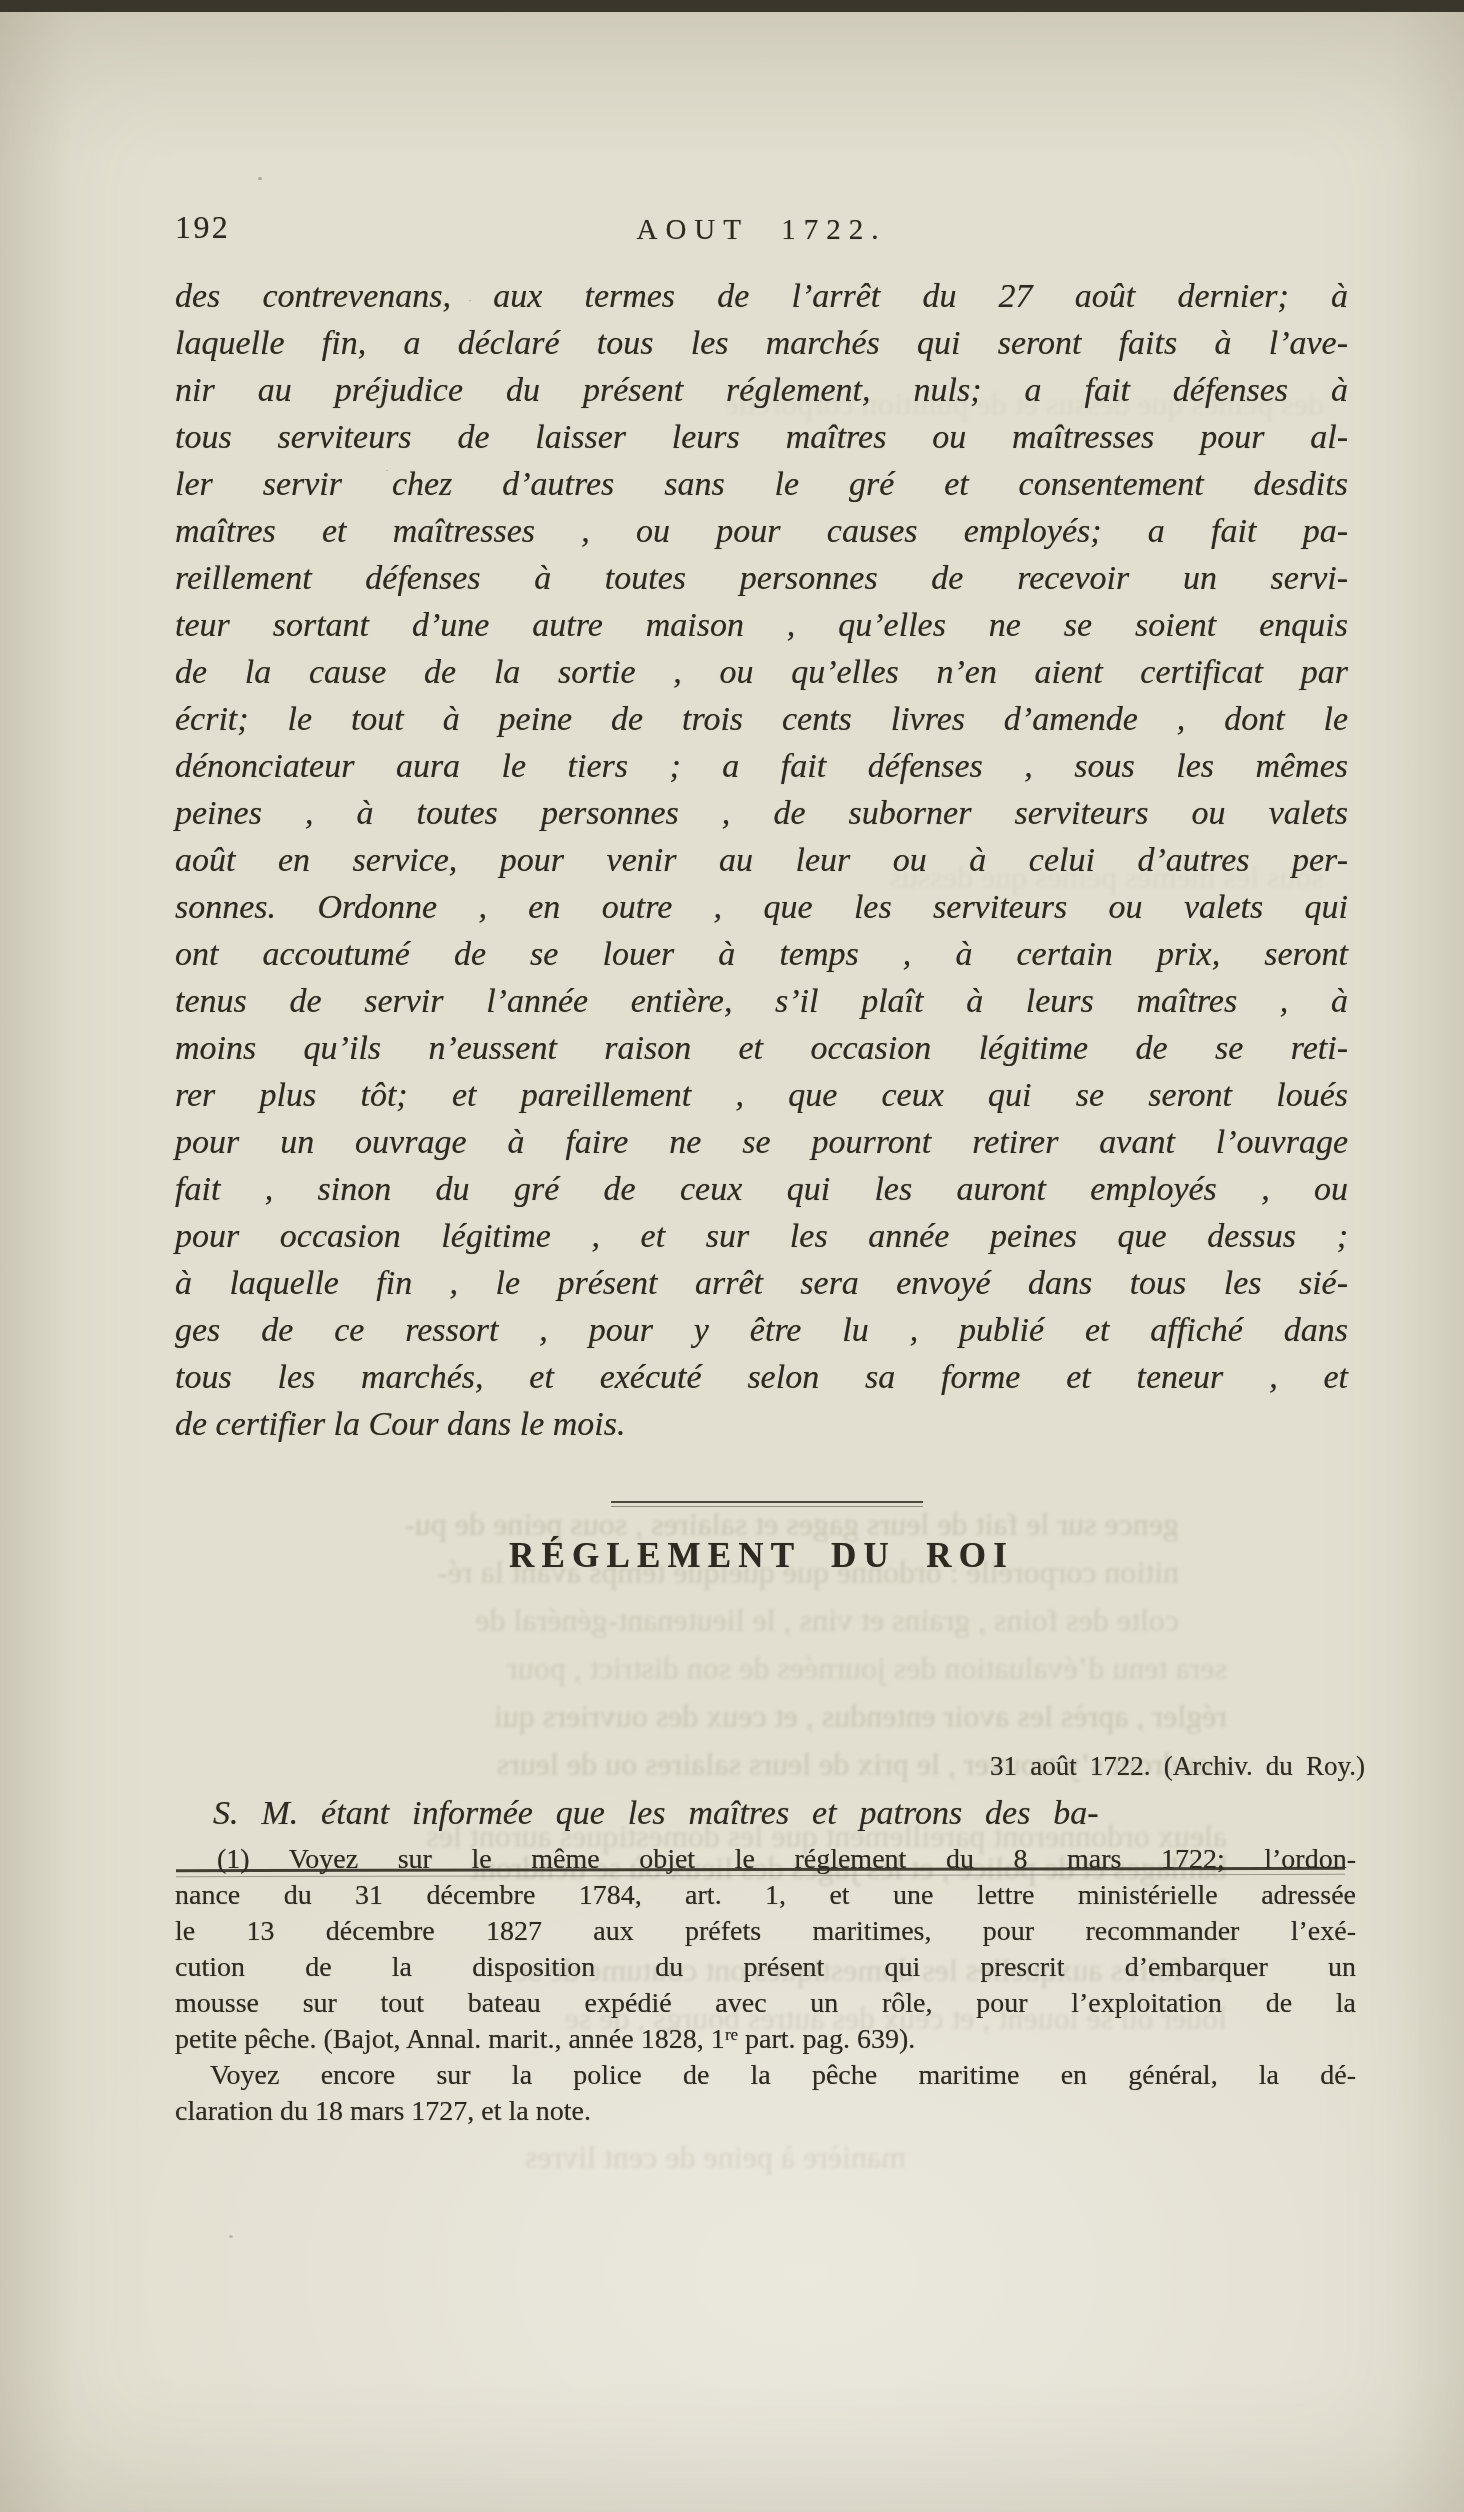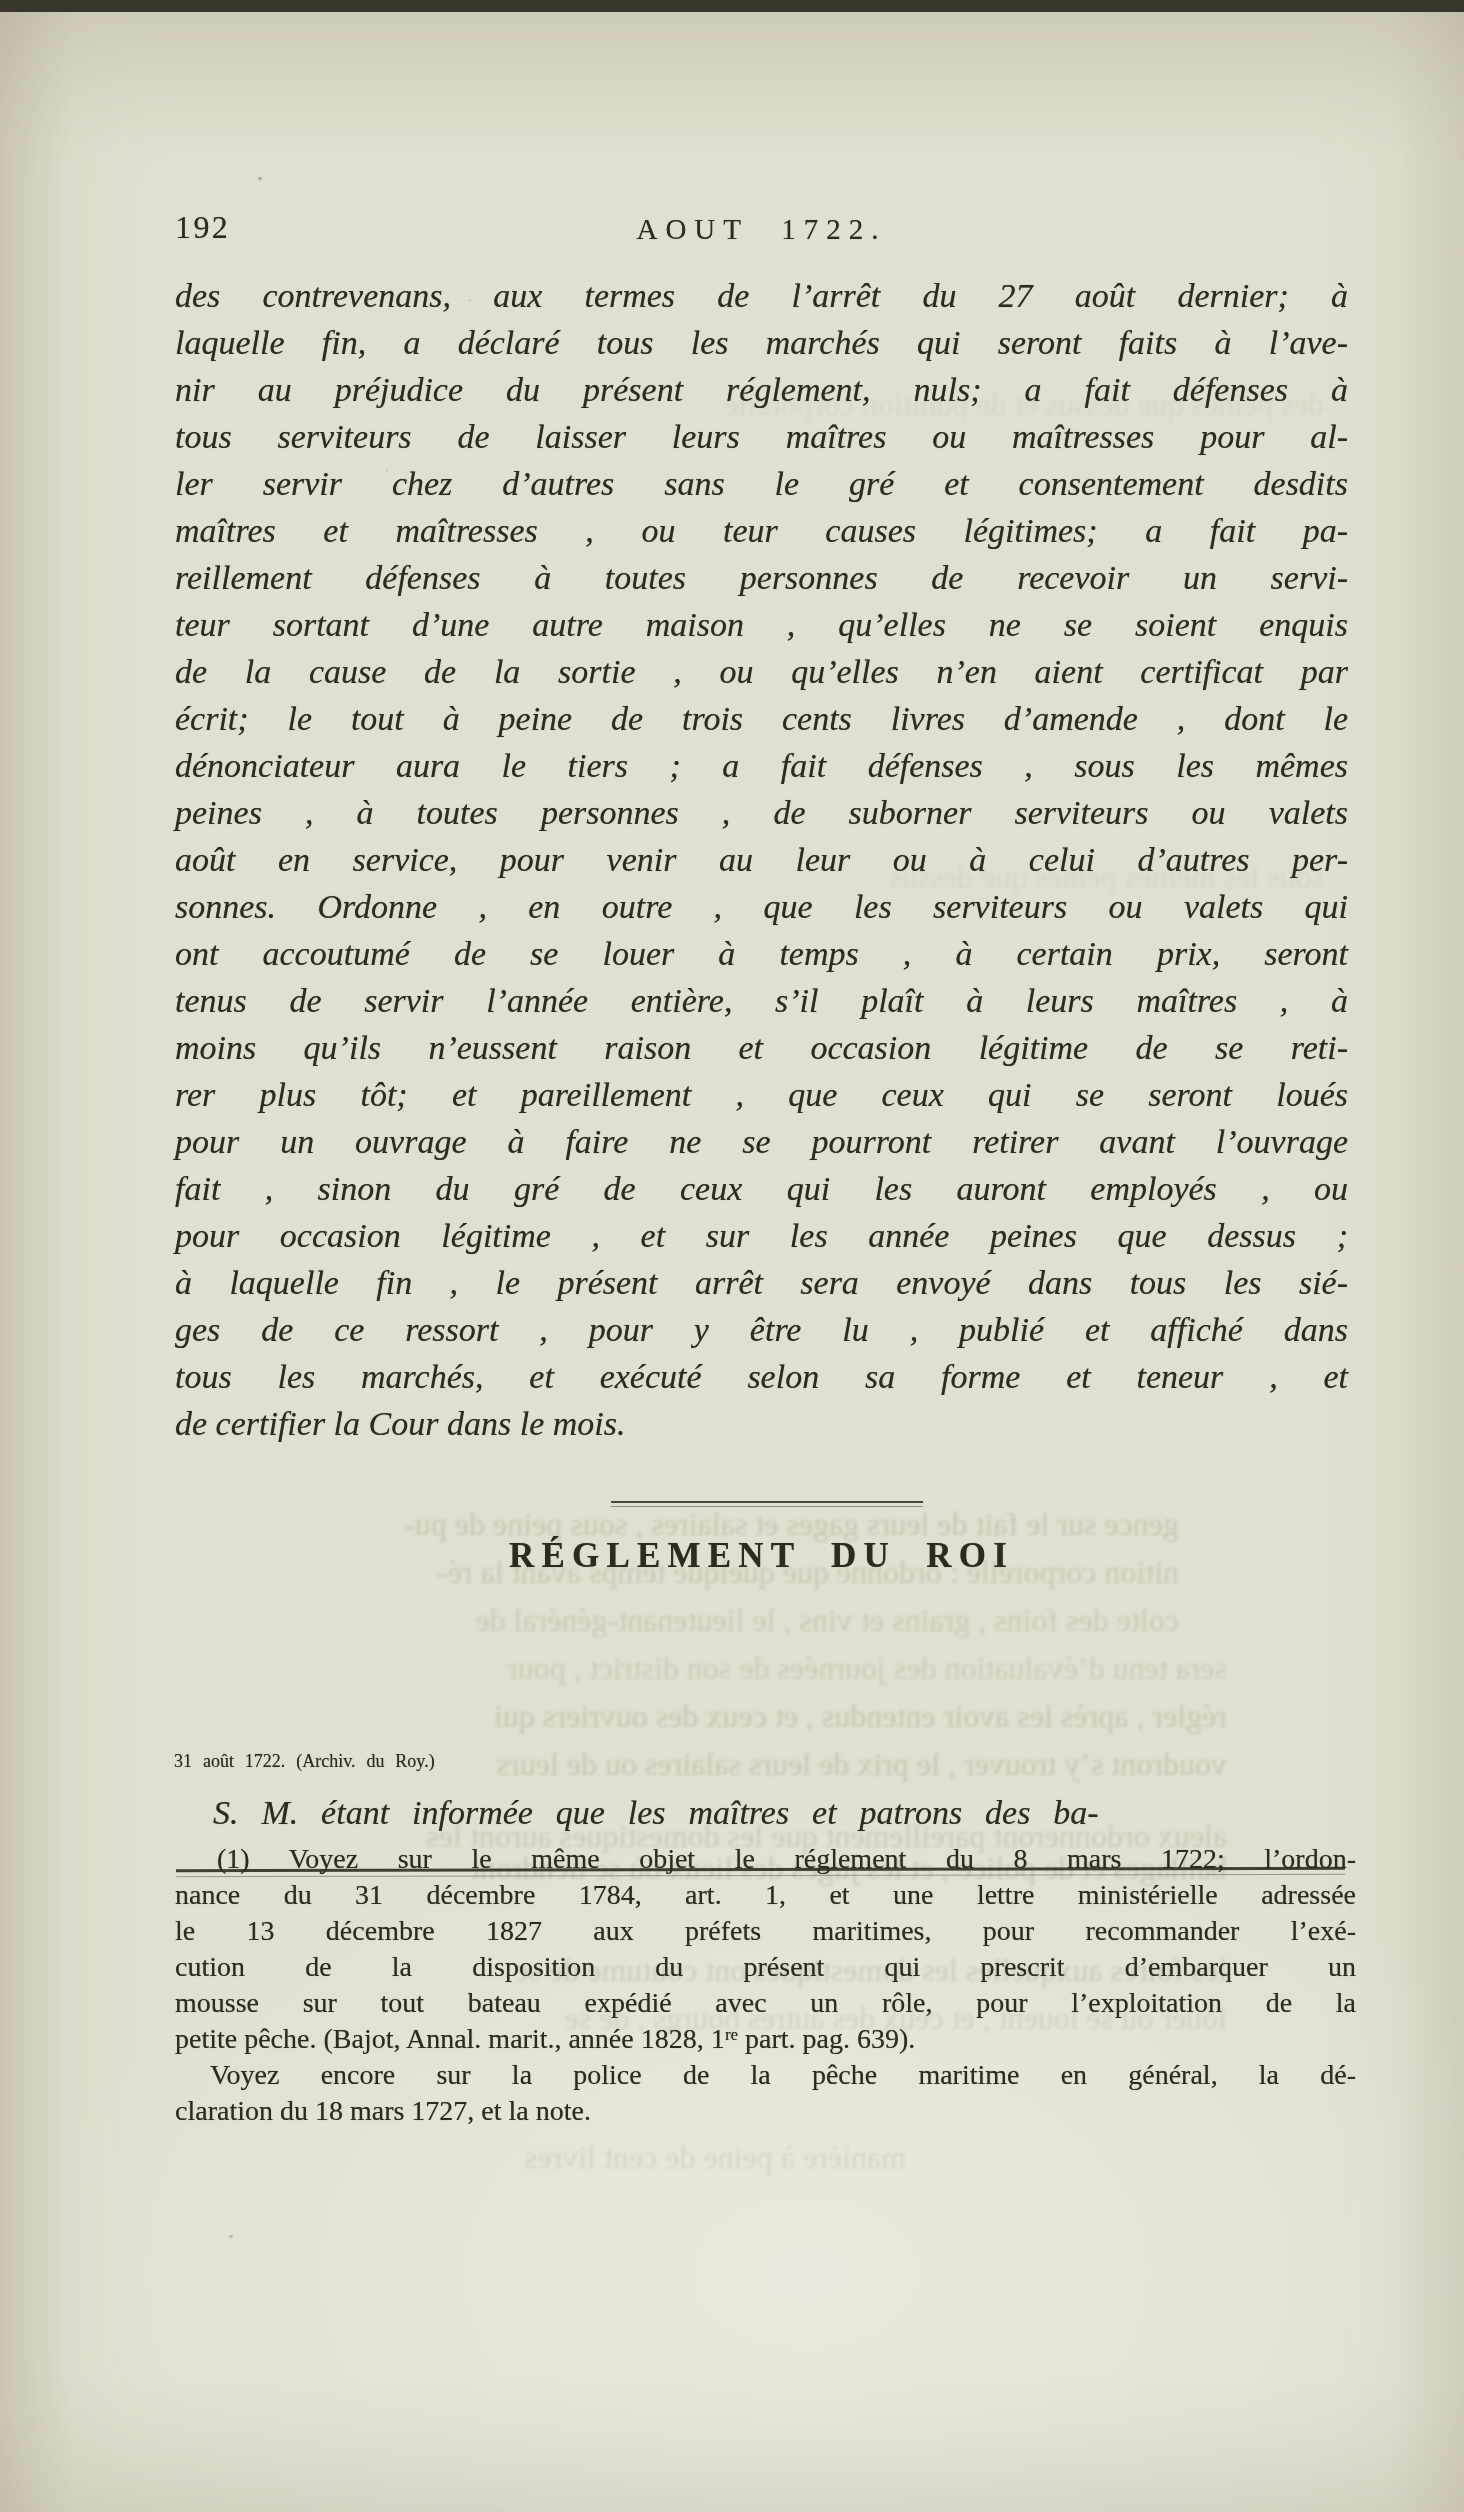--- a/index.html
+++ b/index.html
@@ -35,22 +35,22 @@
   
   .heading{position:absolute;left:175px;top:1524px;width:1173px;text-align:center;
            font-size:35px;font-weight:bold;letter-spacing:7.2px;word-spacing:14.4px;}
   
   .subtitle{position:absolute;left:175px;top:1582px;width:1173px;
             font-size:34px;font-style:italic;line-height:46px;letter-spacing:0.8px;}
   .subtitle .line:nth-child(2),
   .subtitle .line:nth-child(3){padding-left:53px;}
   .subtitle .line:last-child{text-align-last:left;}
   
-  .dateline{position:absolute;left:174px;top:1739px;width:1173px;text-align:left;
-            font-size:18px;word-spacing:6.4px;}
+  .dateline{position:absolute;left:192px;top:1739px;width:1173px;text-align:right;
+            font-size:27px;word-spacing:6.4px;}
   
   .opening{position:absolute;left:213px;top:1782px;width:1107px;
            font-size:34px;word-spacing:14.4px;font-style:italic;}
   
   .rule-long{position:absolute;left:176px;top:1856px;width:1169px;height:4px;
              border-top:3.2px solid rgba(45,40,30,0.88);
              border-bottom:1.6px solid rgba(45,40,30,0.40);
              transform:rotate(-0.12deg);}
   
   .footnote{position:absolute;left:175px;top:1829px;width:1181px;
@@ -98,21 +98,21 @@
   <div class="pagenum txt">192</div>
 
   <div class="runhead txt">AOUT 1722.</div>
 
   <div class="body-block">
       <div class="line txt">des contrevenans, aux termes de l’arrêt du 27 août dernier; à</div>
       <div class="line txt">laquelle fin, a déclaré tous les marchés qui seront faits à l’ave-</div>
       <div class="line txt">nir au préjudice du présent réglement, nuls; a fait défenses à</div>
       <div class="line txt">tous serviteurs de laisser leurs maîtres ou maîtresses pour al-</div>
       <div class="line txt">ler servir chez d’autres sans le gré et consentement desdits</div>
-      <div class="line txt">maîtres et maîtresses , ou teur causes légitimes; a fait pa-</div>
+      <div class="line txt">maîtres et maîtresses , ou pour causes employés; a fait pa-</div>
       <div class="line txt">reillement défenses à toutes personnes de recevoir un servi-</div>
       <div class="line txt">teur sortant d’une autre maison , qu’elles ne se soient enquis</div>
       <div class="line txt">de la cause de la sortie , ou qu’elles n’en aient certificat par</div>
       <div class="line txt">écrit; le tout à peine de trois cents livres d’amende , dont le</div>
       <div class="line txt">dénonciateur aura le tiers ; a fait défenses , sous les mêmes</div>
       <div class="line txt">peines , à toutes personnes , de suborner serviteurs ou valets</div>
       <div class="line txt">août en service, pour venir au leur ou à celui d’autres per-</div>
       <div class="line txt">sonnes. Ordonne , en outre , que les serviteurs ou valets qui</div>
       <div class="line txt">ont accoutumé de se louer à temps , à certain prix, seront</div>
       <div class="line txt">tenus de servir l’année entière, s’il plaît à leurs maîtres , à</div>

